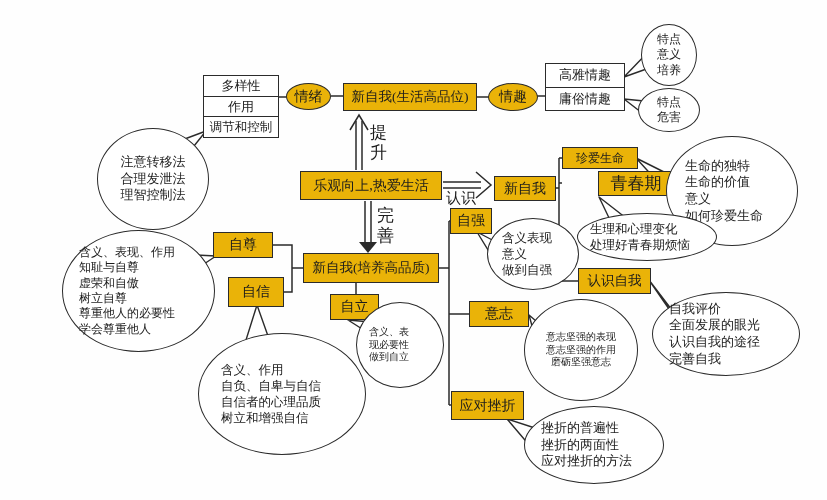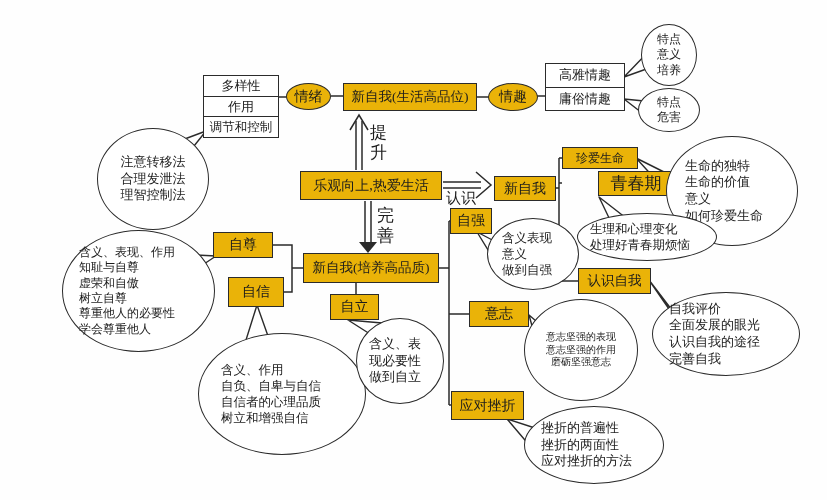--- a/index.html
+++ b/index.html
@@ -123,21 +123,21 @@
     <span>学会尊重他人</span>
   </div>
 
   <div class="bubble leftalign" style="left:198px;top:333px;width:168px;height:122px;font-size:12.5px;padding-left:22px;">
     <span>含义、作用</span>
     <span>自负、自卑与自信</span>
     <span>自信者的心理品质</span>
     <span>树立和增强自信</span>
   </div>
 
-  <div class="bubble leftalign" style="left:356px;top:318px;width:88px;height:86px;font-size:13px;padding-left:12px;text-align:center;">
+  <div class="bubble leftalign" style="left:356px;top:302px;width:88px;height:86px;font-size:10px;padding-left:12px;text-align:center;">
     <span>含义、表</span>
     <span>现必要性</span>
     <span>做到自立</span>
   </div>
 
   <div class="box" style="left:494px;top:176px;width:62px;height:25px;">新自我</div>
   <div class="box" style="left:450px;top:208px;width:42px;height:26px;">自强</div>
 
   <div class="bubble leftalign" style="left:487px;top:218px;width:92px;height:72px;font-size:12.5px;padding-left:14px;">
     <span>含义表现</span>

